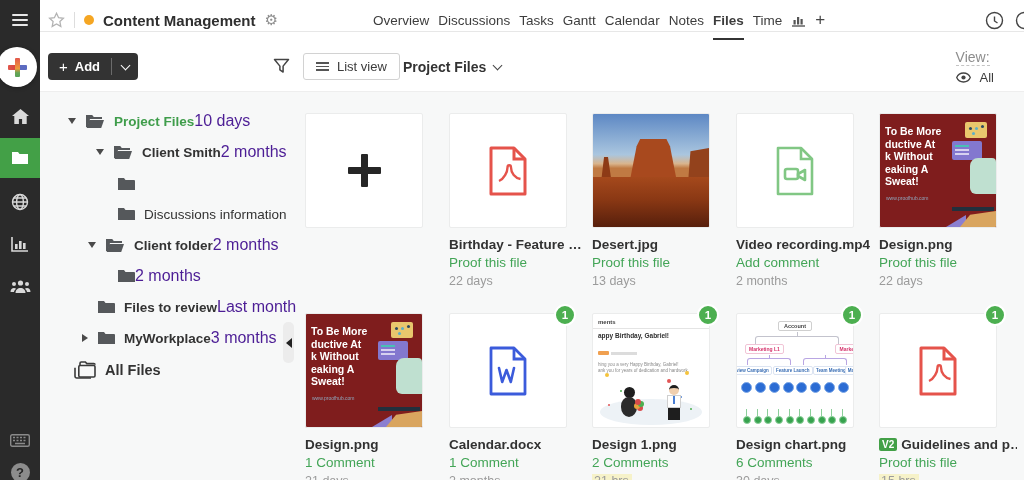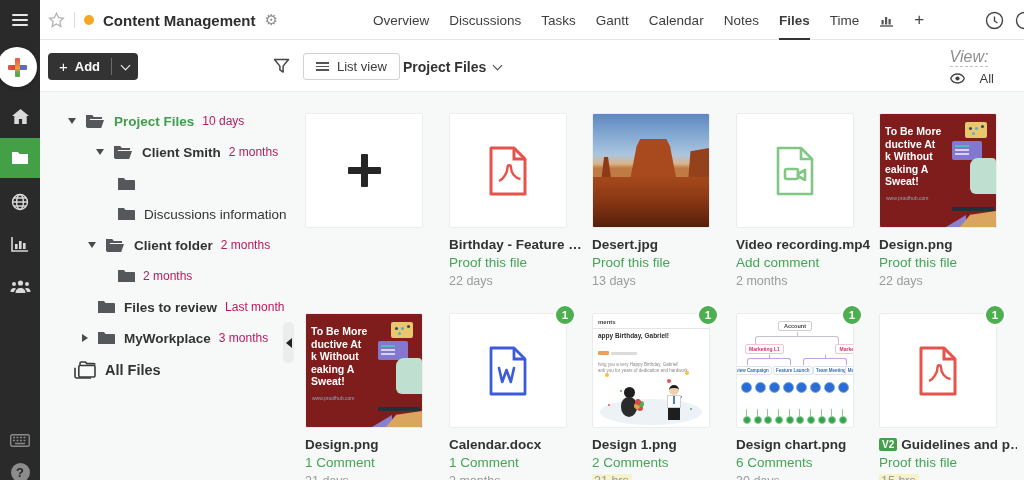--- a/index.html
+++ b/index.html
@@ -12,61 +12,61 @@
   .logo-circle { position:absolute; left:-3px; top:47px; width:40px; height:40px; background:#fff; border-radius:50%; box-shadow:0 1px 4px rgba(0,0,0,.3); display:flex; align-items:center; justify-content:center; z-index:40; }
   .logo-plus { position:relative; width:19px; height:19px; }
   .logo-plus::before { content:""; position:absolute; left:0; top:7px; width:19px; height:5px; border-radius:1px;
      background:linear-gradient(90deg,#e2574c 0%,#d64541 42%,#5c6bc0 58%,#5c6bc0 100%); }
   .logo-plus::after { content:""; position:absolute; left:7px; top:0; width:5px; height:19px; border-radius:1px;
      background:linear-gradient(180deg,#e2574c 0%,#ef9a3d 55%,#66a455 78%,#57a35a 100%); }
   .hamb { width:16px; height:12px; display:flex; flex-direction:column; justify-content:space-between; }
   .hamb i { display:block; height:2px; background:#e8e8e8; border-radius:1px; }
 
   
-  .topbar { position:absolute; left:40px; top:0; width:984px; height:40px; background:#fff; border-bottom:1px solid #e7e7e7; }
+  .topbar { position:absolute; left:40px; top:0; width:984px; height:32px; background:#fff; border-bottom:1px solid #e7e7e7; }
   .tb-left { position:absolute; left:8px; top:0; height:40px; display:flex; align-items:center; gap:9px; }
   .tb-divider { width:1px; height:16px; background:#ddd; }
   .proj-dot { width:10px; height:10px; border-radius:50%; background:#f5a623; }
   .proj-title { font-size:15px; font-weight:700; color:#2f2f2f; }
   .gear { font-size:15px; color:#8f8f8f; cursor:pointer; }
-  .tabs { position:absolute; left:333px; top:0; height:40px; display:flex; align-items:flex-end; gap:20px; }
+  .tabs { position:absolute; left:333px; top:0; height:40px; display:flex; align-items:flex-end; gap:9px; }
   .tab { font-size:13.5px; color:#3d3d3d; cursor:pointer; height:40px; display:flex; align-items:center; }
   .tab.active { font-weight:700; border-bottom:2px solid #333; padding-top:2px; }
   .tb-right { position:absolute; right:-10px; top:0; height:40px; display:flex; align-items:center; gap:11px; }
 
   
   .toolbar { position:absolute; left:40px; top:41px; width:984px; height:51px; background:#fff; border-bottom:1px solid #eee; }
   .add-btn { position:absolute; left:8px; top:12px; height:27px; background:#333; border-radius:4px; color:#fff; display:flex; align-items:stretch; cursor:pointer; }
   .add-main { padding:0 11px; display:flex; align-items:center; gap:7px; font-size:13px; font-weight:700; }
   .add-plus { font-size:15px; font-weight:400; }
   .add-sep { width:1px; background:rgba(255,255,255,.28); margin:5px 0; }
   .add-caret { width:26px; display:flex; align-items:center; justify-content:center; }
   .chev { width:7px; height:7px; border-right:1.6px solid #fff; border-bottom:1.6px solid #fff; transform:rotate(45deg); margin-top:-3px; }
   .chev.dark { border-color:#444; }
   .funnel { position:absolute; left:233px; top:17px; cursor:pointer; }
   .listview-btn { position:absolute; left:263px; top:12px; height:27px; border:1px solid #d2d2d2; border-radius:3px; background:#fff; display:flex; align-items:center; gap:8px; padding:0 12px; font-size:13px; color:#3c3c3c; cursor:pointer; }
   .lv-icon { width:13px; height:9px; display:flex; flex-direction:column; justify-content:space-between; }
   .lv-icon i { display:block; height:1.7px; background:#555; }
   .projfiles { position:absolute; left:363px; top:13px; height:26px; display:flex; align-items:center; gap:8px; font-weight:700; font-size:14px; color:#333; cursor:pointer; }
   .view-block { position:absolute; right:30px; top:7px; }
-  .mini-label { font-size:16px; color:#8d8d8d; border-bottom:1px dashed #c4c4c4; display:inline-block; cursor:pointer;font-style:italic; }
-  .view-val { display:flex; align-items:center; gap:15px; margin-top:4px; font-size:13px; color:#3c3c3c; cursor:pointer; }
+  .mini-label { font-size:14px; color:#8d8d8d; border-bottom:1px dashed #c4c4c4; display:inline-block; cursor:pointer; }
+  .view-val { display:flex; align-items:center; gap:9px; margin-top:4px; font-size:13px; color:#3c3c3c; cursor:pointer; }
 
   
   .content { position:absolute; left:40px; top:92px; width:984px; height:388px; background:#f7f8f8; }
 
   
   .tree { position:absolute; left:0; top:0; width:256px; height:388px; overflow:hidden; }
   .trow { position:absolute; height:24px; display:flex; align-items:center; white-space:nowrap; cursor:pointer; }
   .tcaret-d { width:0; height:0; border-left:4.5px solid transparent; border-right:4.5px solid transparent; border-top:6px solid #4a4a4a; margin-right:9px; }
   .tcaret-r { width:0; height:0; border-top:4.5px solid transparent; border-bottom:4.5px solid transparent; border-left:6px solid #4a4a4a; margin-right:9px; }
   .tlabel { font-size:13.5px; color:#333; margin-left:9px; }
   .bold { font-weight:700; }
   .green-label { color:#3f9d4b; }
-  .tmeta { font-size:12px; color:#be185d; margin-left:8px; }
+  .tmeta { font-size:16px; color:#4c1d95; }
   .collapse-handle { position:absolute; left:243px; top:230px; width:11px; height:41px; background:#ececec; border-radius:5px; display:flex; align-items:center; justify-content:center; cursor:pointer; }
   .collapse-handle .arr { width:0; height:0; border-top:5px solid transparent; border-bottom:5px solid transparent; border-right:6px solid #222; }
 
   
   .card { position:absolute; width:140px; }
   .tile { position:relative; width:118px; height:115px; background:#fff; border:1px solid #ebecec; border-radius:2px; display:flex; align-items:center; justify-content:center; cursor:pointer; overflow:hidden; }
   .badge { position:absolute; top:-9px; right:13px; width:22px; height:22px; border-radius:50%; background:#4caf50; border:2px solid #fff; color:#fff; font-size:11.5px; font-weight:700; display:flex; align-items:center; justify-content:center; z-index:5; }
   .fname { margin-top:9px; font-size:13.5px; font-weight:700; color:#323232; white-space:nowrap; overflow:hidden; cursor:pointer; width:138px; }
   .faction { margin-top:3px; font-size:13.5px; color:#43a557; cursor:pointer; }
   .fmeta { margin-top:4px; font-size:12.5px; color:#9b9b9b; }

